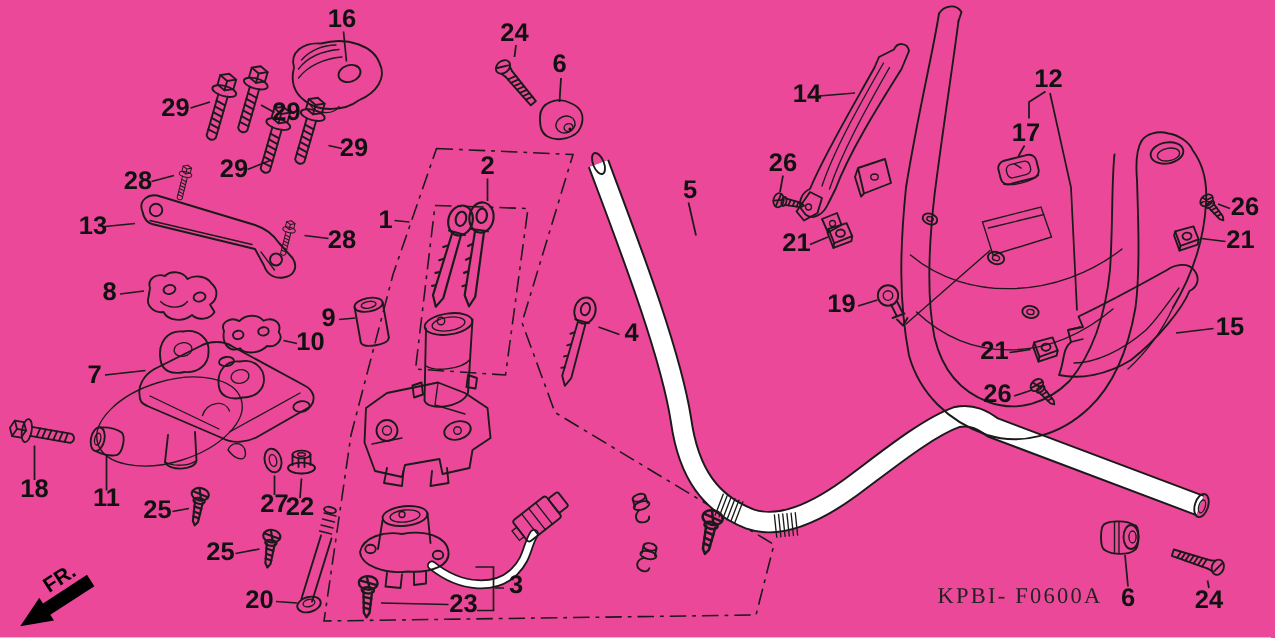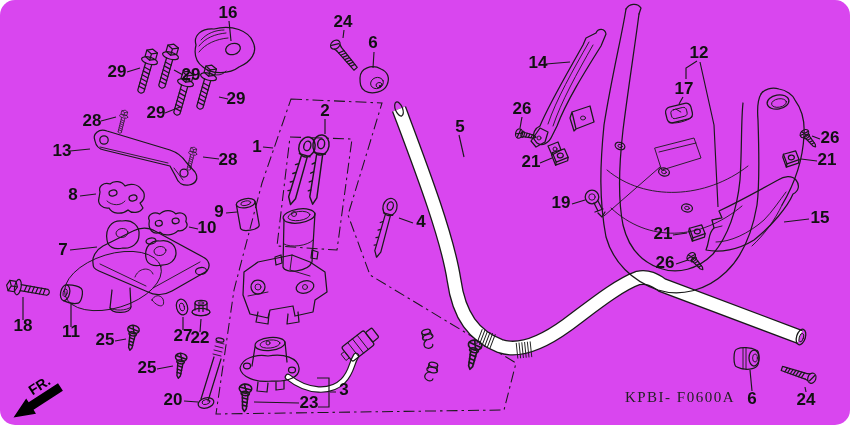--- a/index.html
+++ b/index.html
@@ -1,17 +1,17 @@
 <!DOCTYPE html>
 <html><head>
 <meta charset="utf-8">
 <style>
   html,body{margin:0;padding:0;background:#fff;}
-  .stage{position:relative;width:850px;height:425px;background:#d946ef;overflow:hidden;
-         font-family:"Liberation Sans",sans-serif;border-radius:15px;}
+  .stage{position:relative;width:850px;height:425px;background:#ec4899;overflow:hidden;
+         font-family:"Liberation Sans",sans-serif;}
   svg{display:block;}
   .art{stroke:#1a1a1a;stroke-width:1.25;fill:none;stroke-linecap:round;stroke-linejoin:round;}
   .art-thin{stroke:#1a1a1a;stroke-width:0.9;fill:none;stroke-linecap:round;}
   .dash{stroke:#1a1a1a;stroke-width:1.05;fill:none;stroke-dasharray:11 4 2.5 4;}
   .tube-out{stroke:#1a1a1a;stroke-width:15;fill:none;stroke-linecap:butt;}
   .tube-in{stroke:#ffffff;stroke-width:12.4;fill:none;stroke-linecap:butt;}
   .cable-out{stroke:#1a1a1a;stroke-width:6.6;fill:none;stroke-linecap:round;}
   .cable-in{stroke:#ffffff;stroke-width:4.2;fill:none;stroke-linecap:round;}
   .leader{stroke:#1a1a1a;stroke-width:1.15;fill:none;}
   .plabel{font:700 17px "Liberation Sans",sans-serif;fill:#111;}

